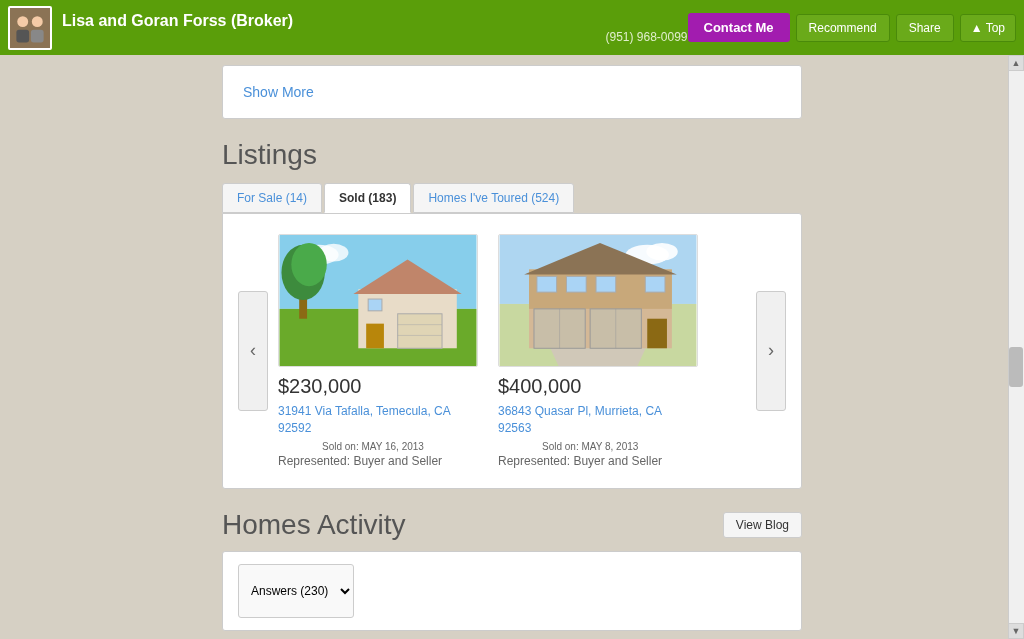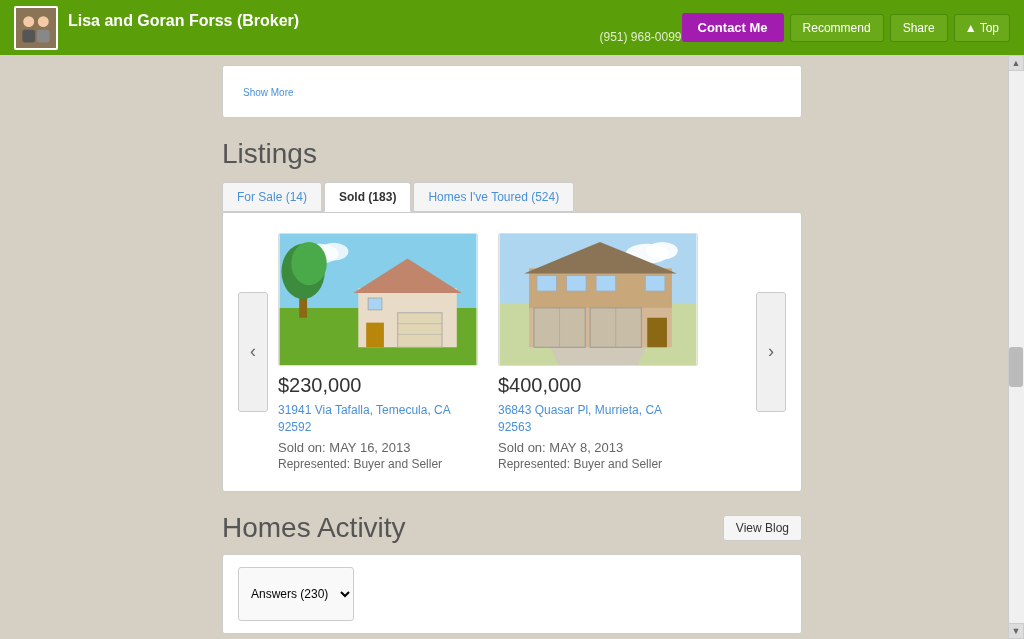--- a/index.html
+++ b/index.html
@@ -8,21 +8,21 @@
       background-color: #d6d0c4;
       font-size: 13px;
       color: #333;
     }
 
     
     .header {
       background-color: #5a9e0a;
       display: flex;
       align-items: center;
-      padding: 6px 14px;
+      padding: 6px 8px;
       height: 55px;
       position: relative;
     }
     .header-avatar {
       width: 44px;
       height: 44px;
       border: 2px solid #fff;
       border-radius: 2px;
       overflow: hidden;
       margin-right: 10px;
@@ -97,21 +97,21 @@
     .show-more-section {
       margin: 10px auto;
       width: 580px;
       background: #fff;
       border: 1px solid #ccc;
       border-radius: 3px;
       padding: 18px 20px;
     }
     .show-more-link {
       color: #4a90d9;
-      font-size: 10px;
+      font-size: 14px;
       cursor: pointer;
       text-decoration: none;
     }
 
     
     .listings-section {
       margin: 20px auto;
       width: 580px;
     }
     .listings-title {
@@ -196,23 +196,24 @@
       margin-bottom: 5px;
     }
     .listing-address {
       color: #4a90d9;
       font-size: 12px;
       margin-bottom: 4px;
       line-height: 1.4;
       cursor: pointer;
     }
     .listing-sold {
-      font-size: 13px;
+      font-size: 10px;
       color: #666;
       margin-bottom: 2px;
+      margin-left: 44px;
     }
     .listing-rep {
       font-size: 12px;
       color: #666;
     }
 
     
     .voices-section {
       margin: 20px auto;
       width: 580px;

